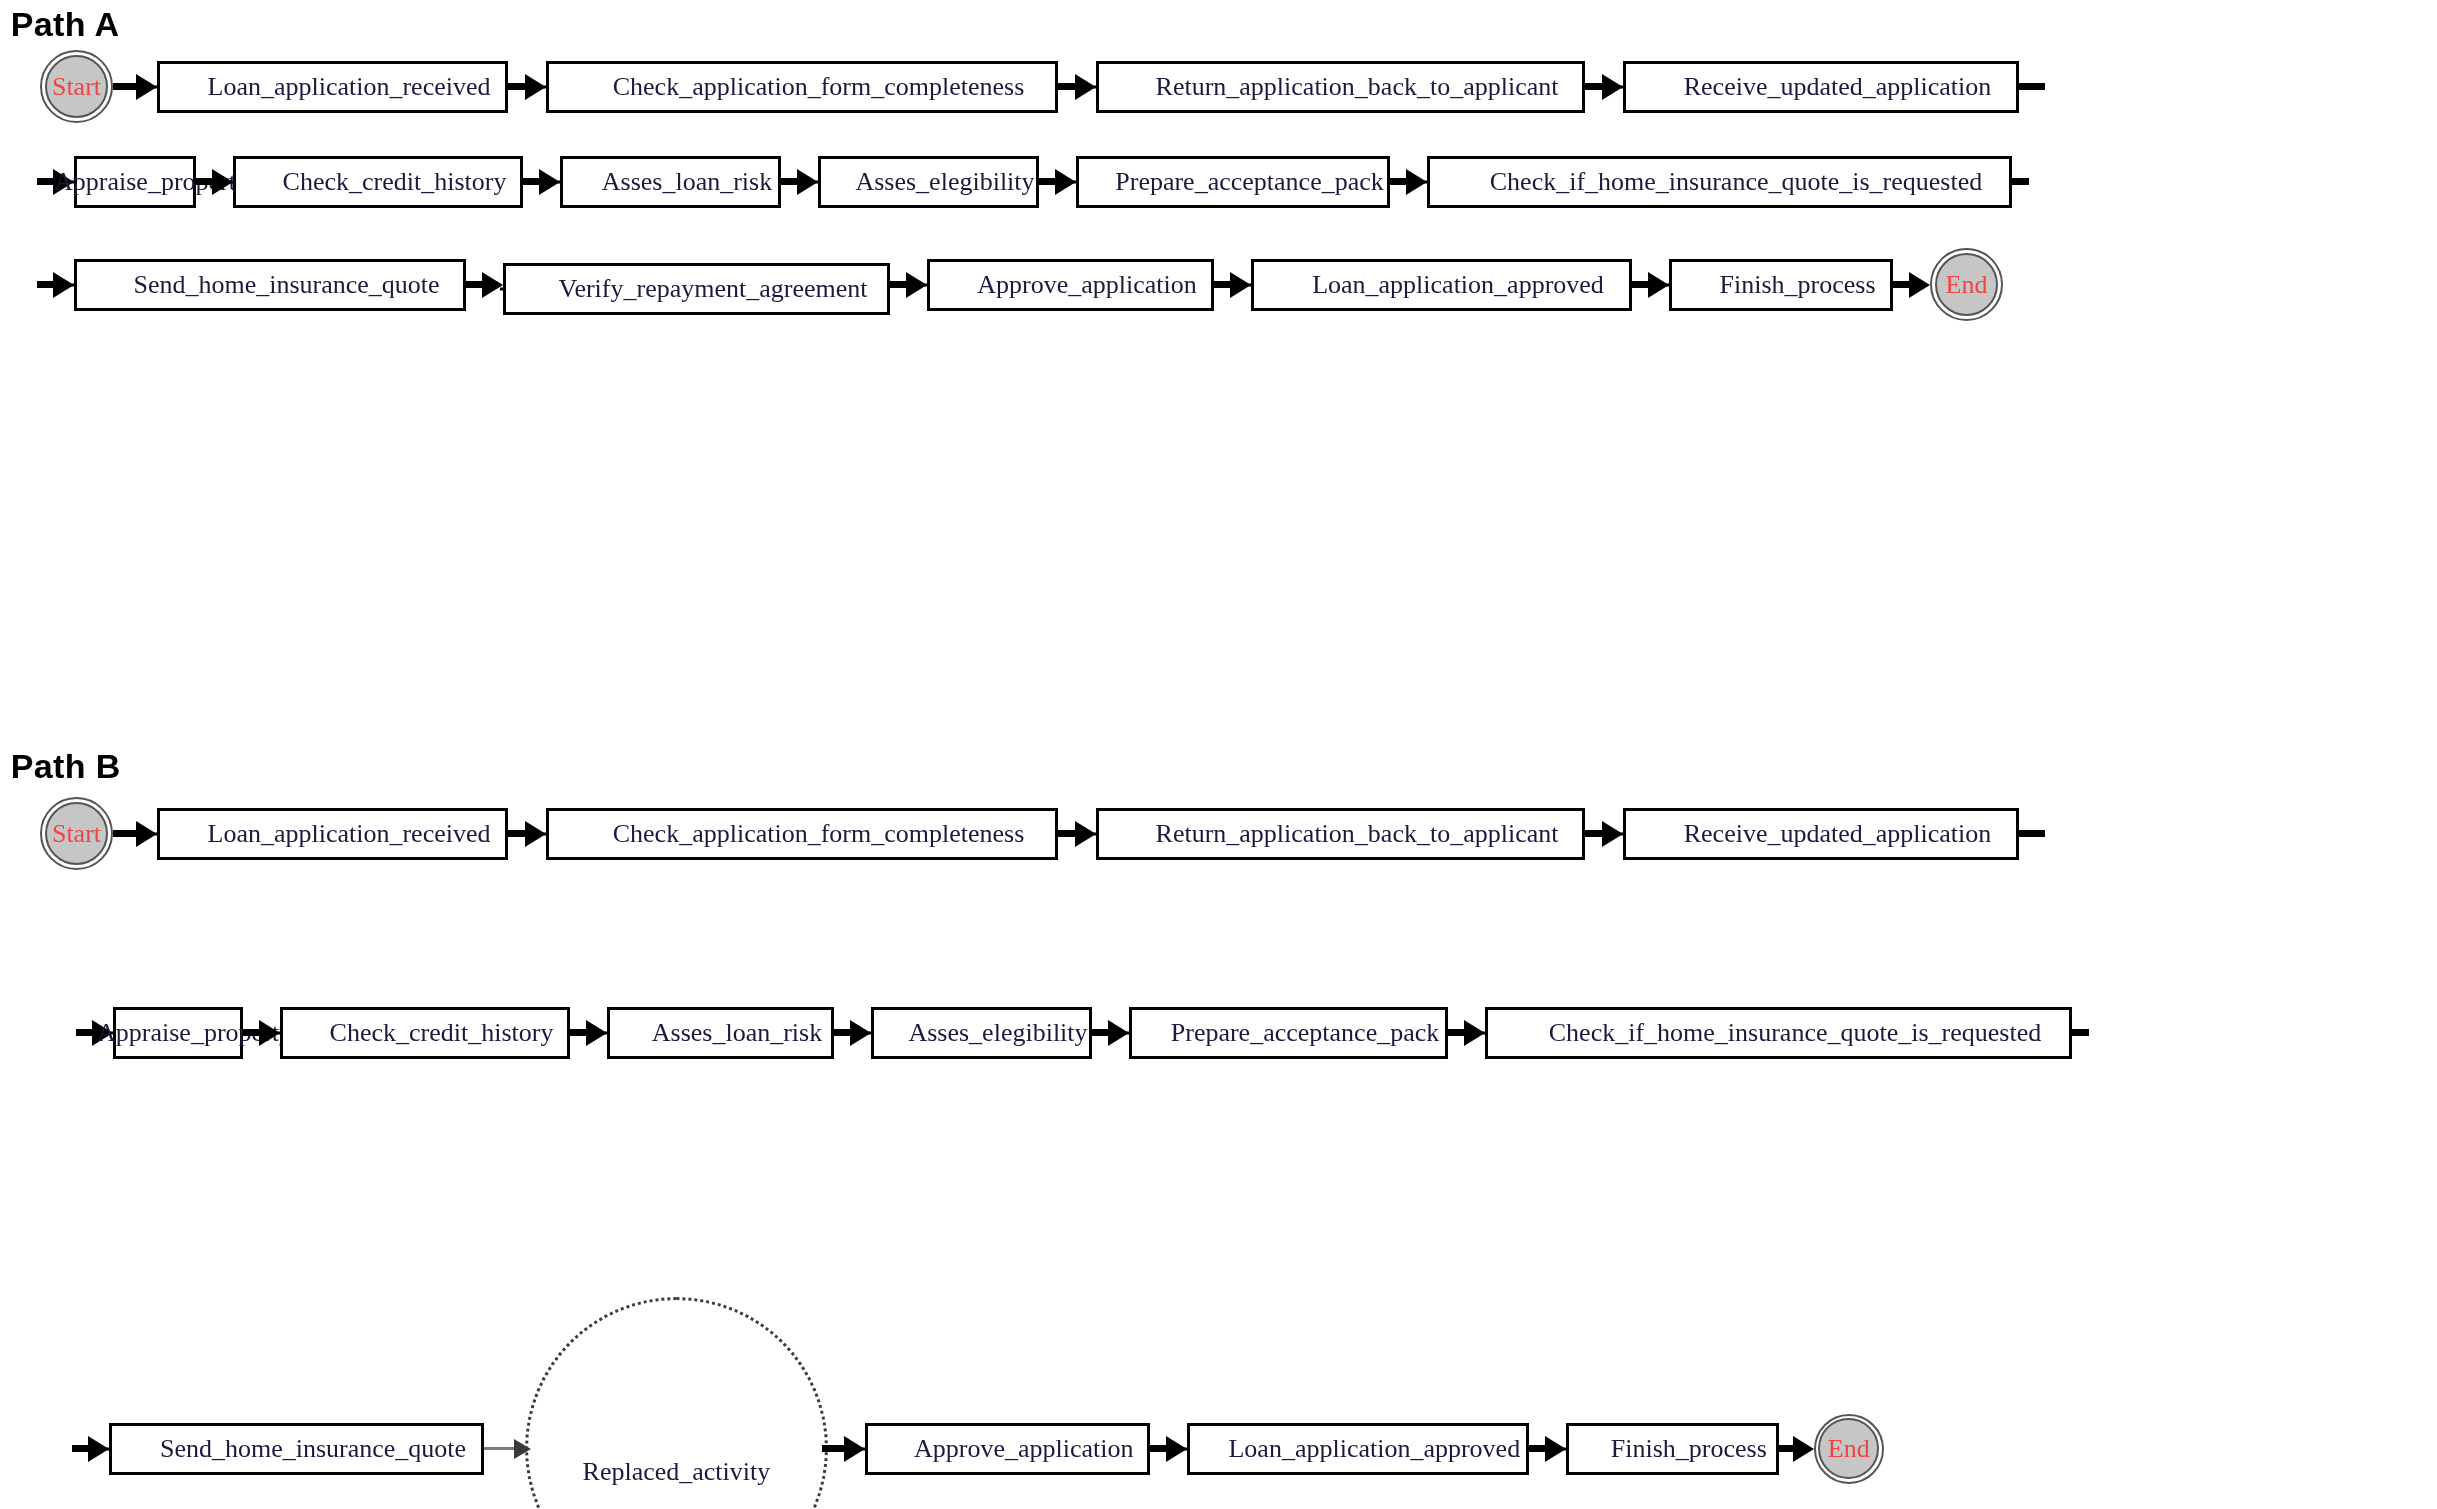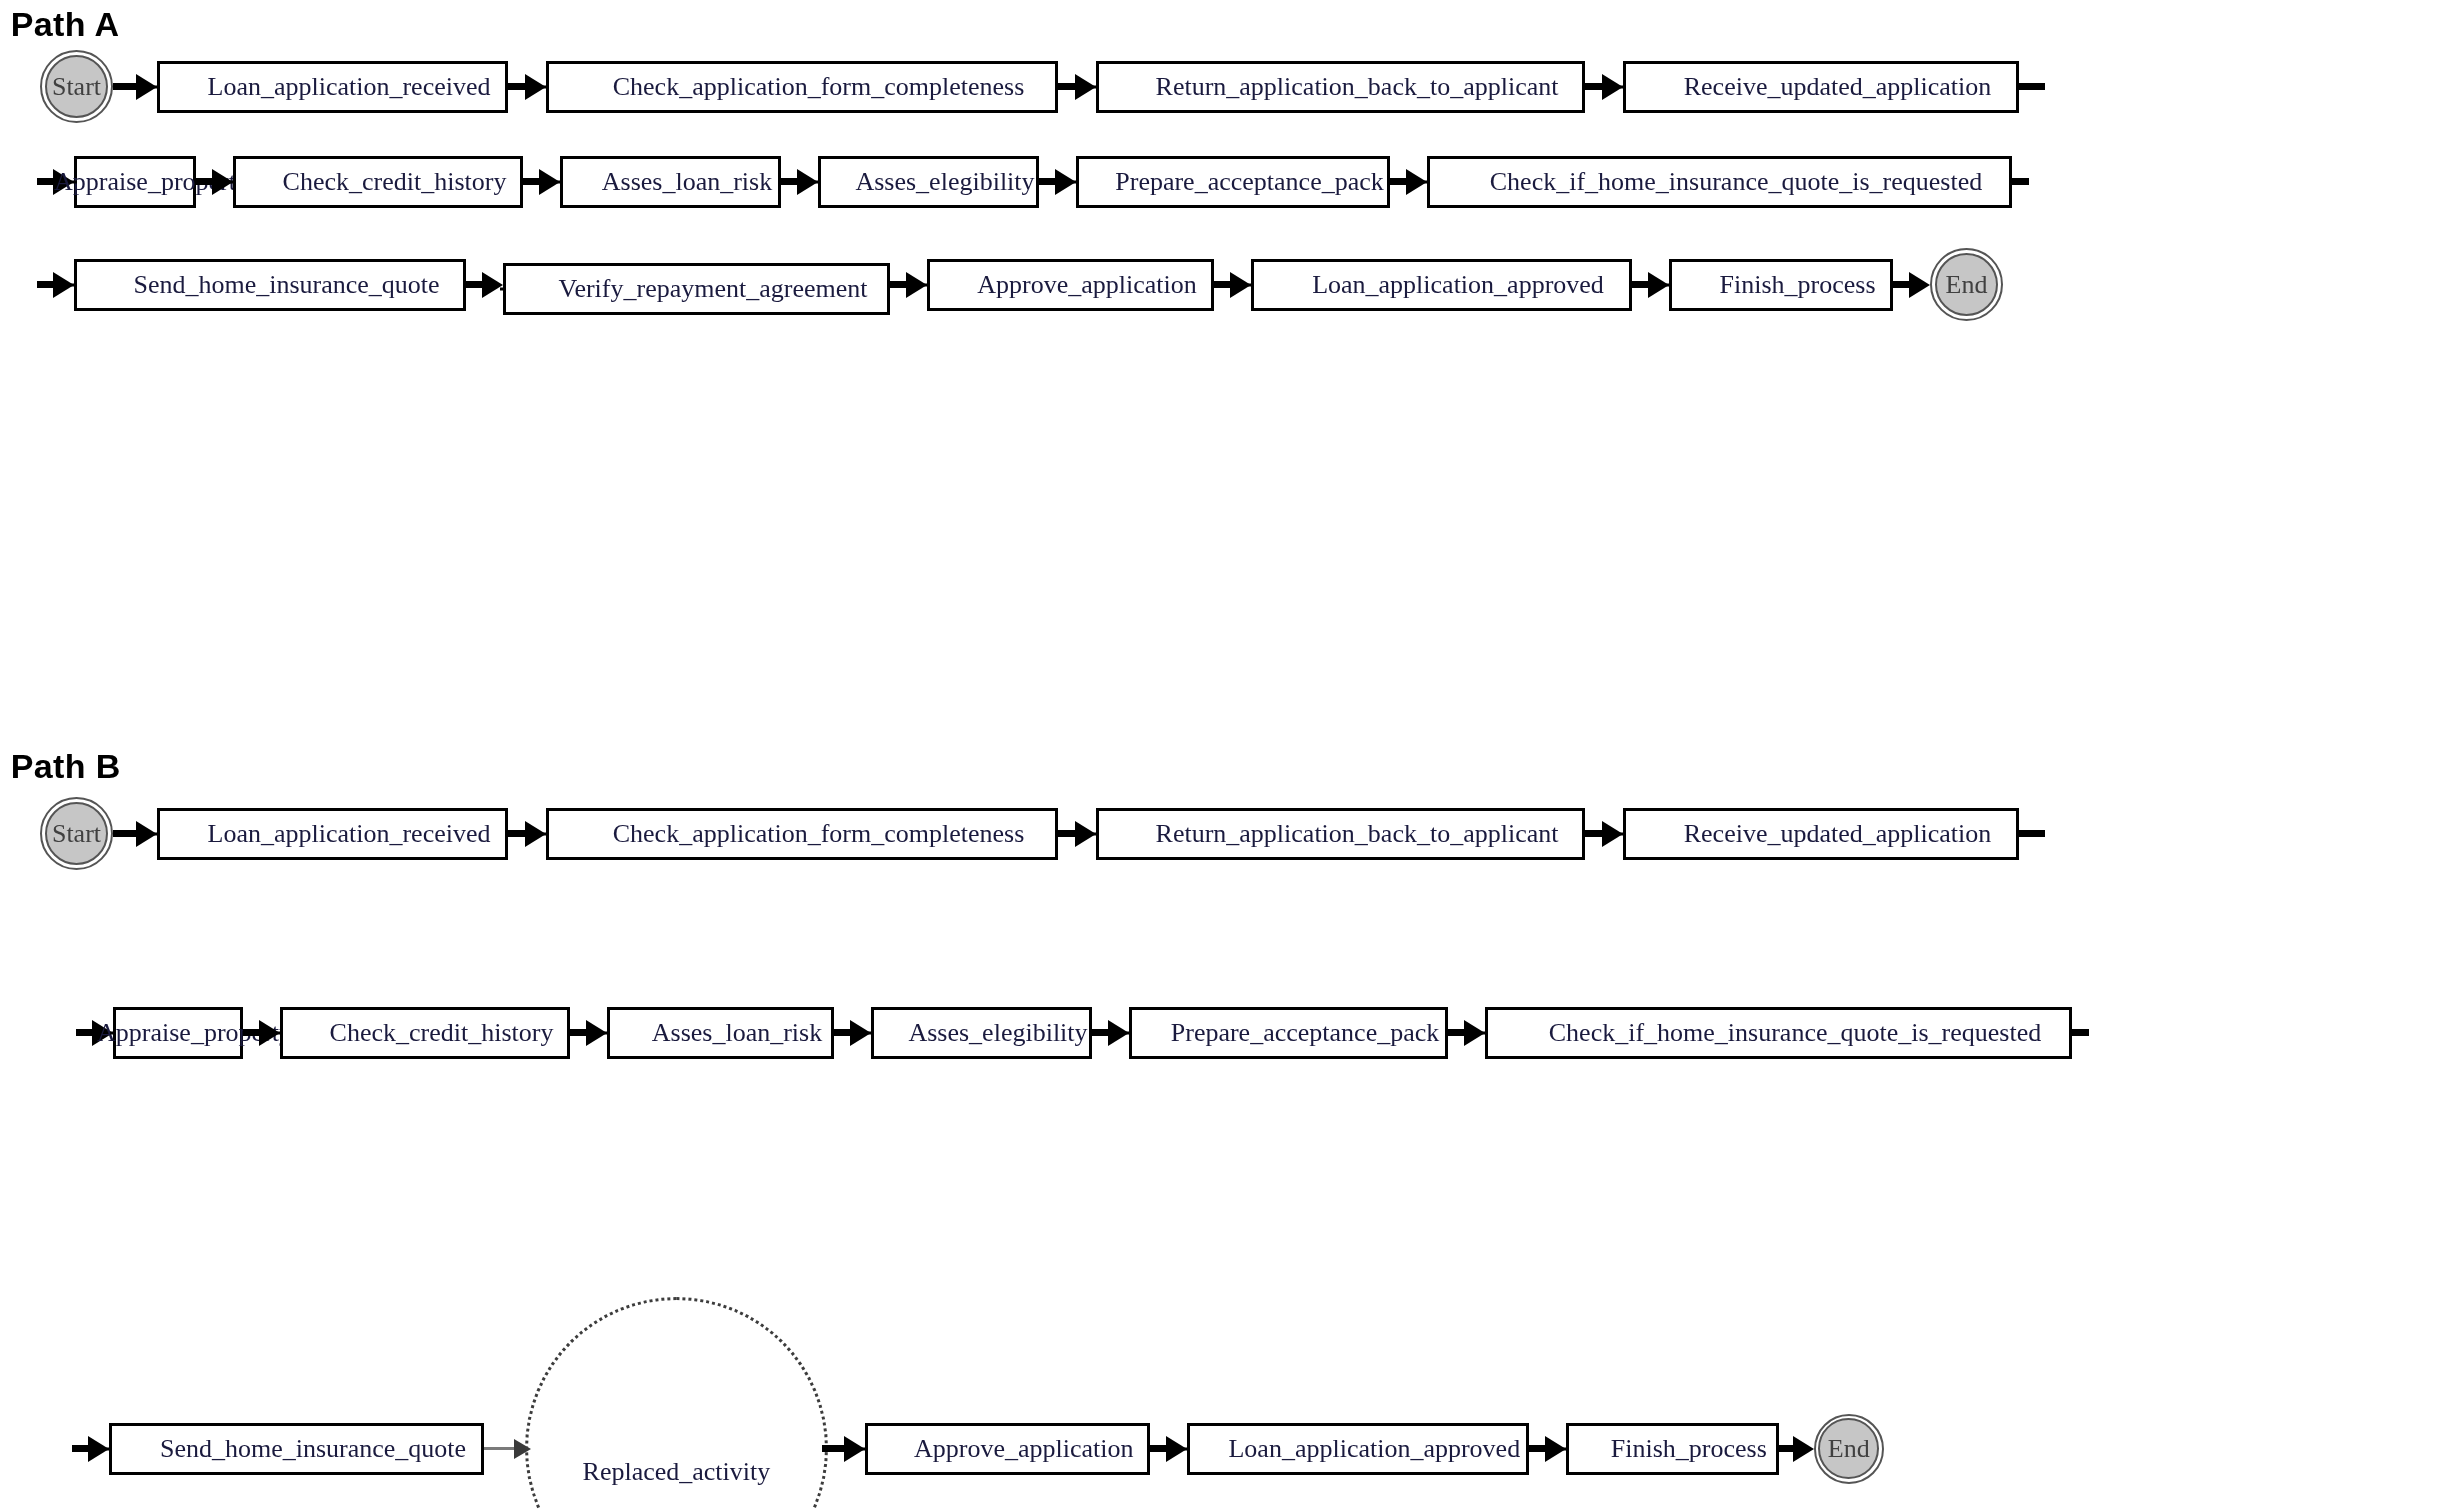--- a/index.html
+++ b/index.html
@@ -91,21 +91,21 @@
     border: 2.3px solid #555555;
     border-radius: 50%;
     background: #c6c6c6;
     box-sizing: border-box;
   }
   .terminal .terminal-label {
     position: relative;
     z-index: 2;
     font-family: "Liberation Serif", serif;
     font-size: 26px;
-    color: #404040;
+    color: #ef4444;
     line-height: 1;
   }
 
   
   .dotted-node {
     position: relative;
     flex: 0 0 auto;
     display: flex;
     align-items: center;
     justify-content: center;

